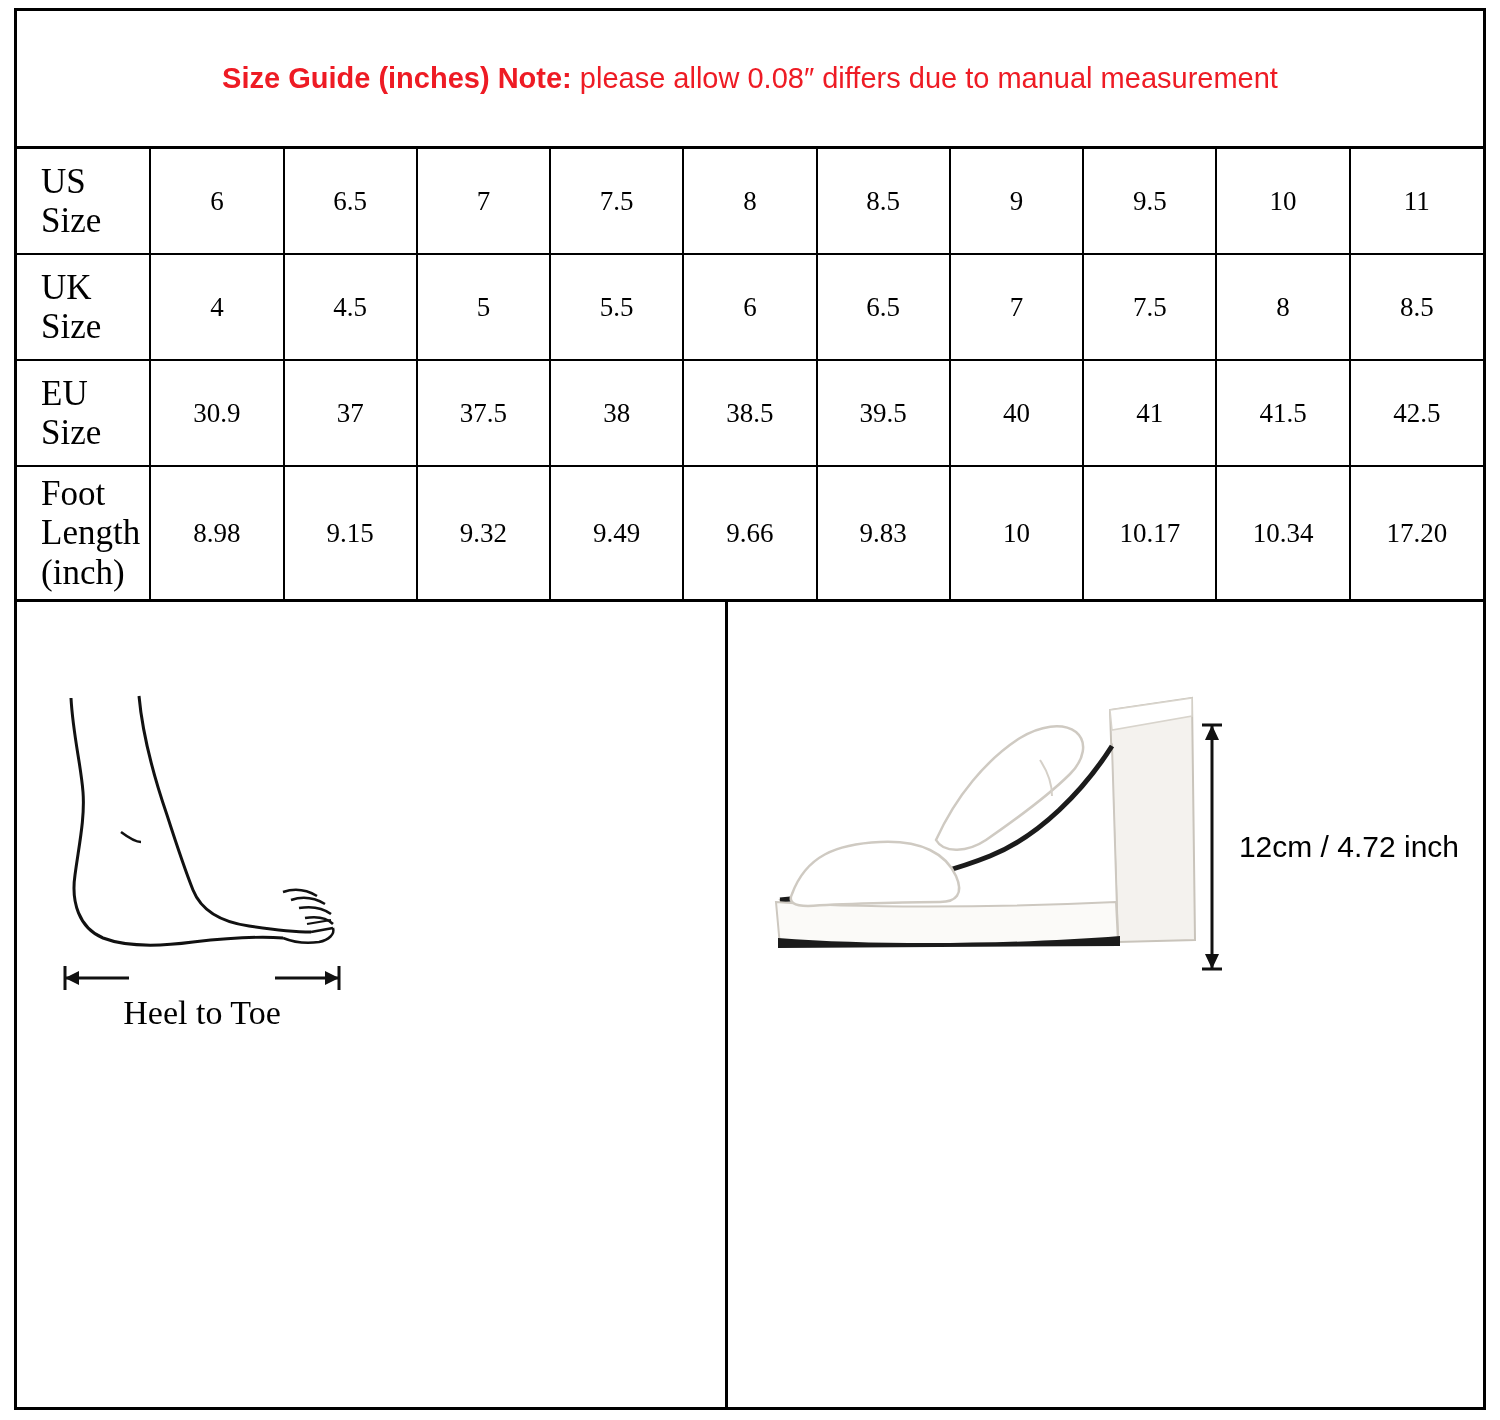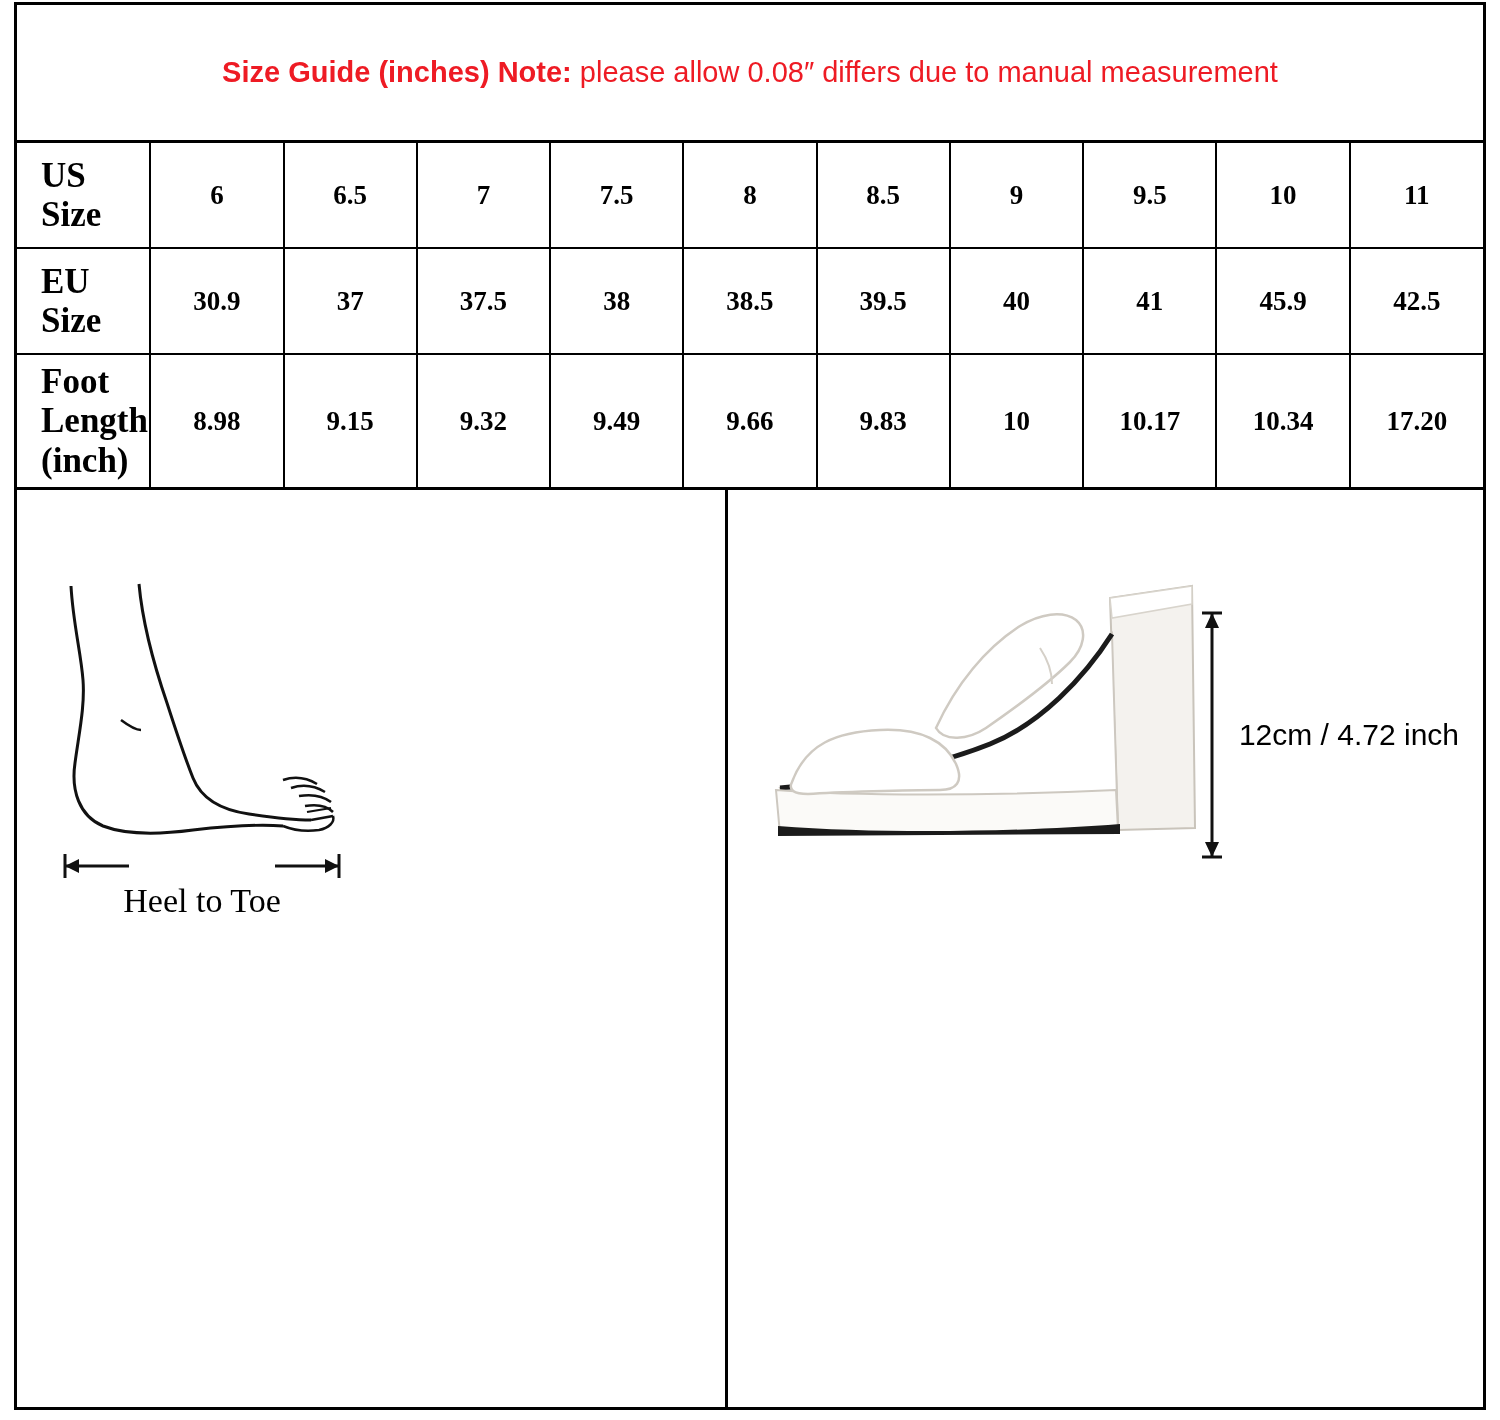--- a/index.html
+++ b/index.html
@@ -12,21 +12,21 @@
     height: 1420px;
     font-family: "Liberation Serif", serif;
     color: #000;
     overflow: hidden;
   }
   .page {
     position: relative;
     width: 1500px;
     height: 1420px;
     box-sizing: border-box;
-    padding: 2px 14px 10px 14px;
+    padding: 8px 14px 10px 14px;
     border-radius: 20px;
   }
   .outer-box {
     border: 3px solid #000;
     box-sizing: border-box;
     width: 100%;
     height: 100%;
     display: flex;
     flex-direction: column;
   }
@@ -56,21 +56,20 @@
     table-layout: fixed;
   }
   .size-table td {
     border: 2px solid #000;
     text-align: center;
     font-family: "Liberation Serif", serif;
     font-size: 27px;
     padding: 0;
     height: 104px;
     vertical-align: middle;
-    font-weight: bold;
   }
   .size-table td.rowhead {
     text-align: left;
     padding-left: 24px;
     font-size: 35px;
     line-height: 1.12;
   }
   .size-table tr:first-child td { border-top: none; }
   .size-table td:first-child { border-left: none; }
   .size-table td:last-child { border-right: none; }
@@ -161,30 +160,43 @@
           <td>7</td>
           <td>7.5</td>
           <td>8</td>
           <td>8.5</td>
           <td>9</td>
           <td>9.5</td>
           <td>10</td>
           <td>11</td>
         </tr>
         <tr>
+          <td class="rowhead">UK Size</td>
+          <td>4</td>
+          <td>4.5</td>
+          <td>5</td>
+          <td>5.5</td>
+          <td>6</td>
+          <td>6.5</td>
+          <td>7</td>
+          <td>7.5</td>
+          <td>8</td>
+          <td>8.5</td>
+        </tr>
+        <tr>
           <td class="rowhead">EU Size</td>
           <td>30.9</td>
           <td>37</td>
           <td>37.5</td>
           <td>38</td>
           <td>38.5</td>
           <td>39.5</td>
           <td>40</td>
           <td>41</td>
-          <td>45.9</td>
+          <td>41.5</td>
           <td>42.5</td>
         </tr>
         <tr class="tall">
           <td class="rowhead">Foot Length (inch)</td>
           <td>8.98</td>
           <td>9.15</td>
           <td>9.32</td>
           <td>9.49</td>
           <td>9.66</td>
           <td>9.83</td>

